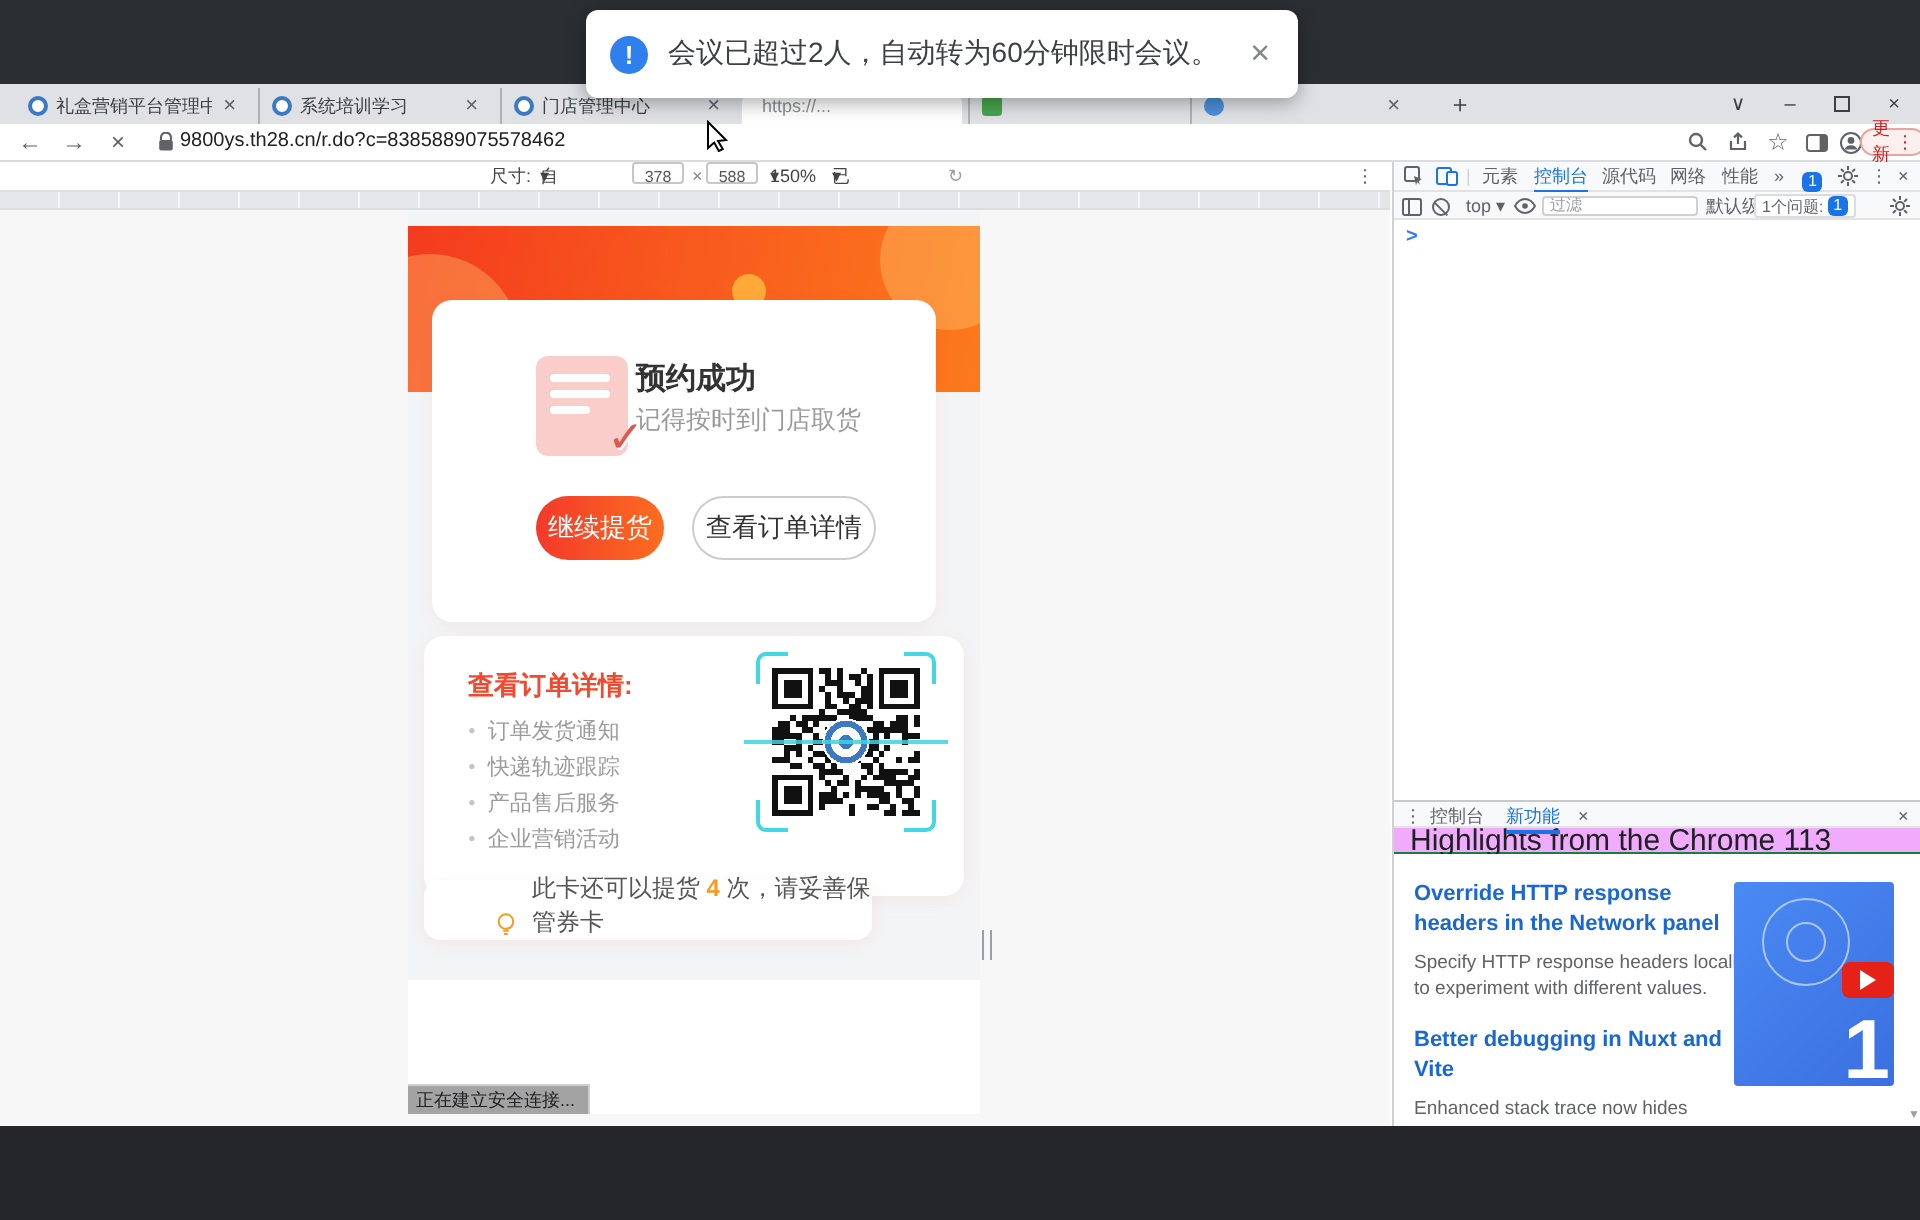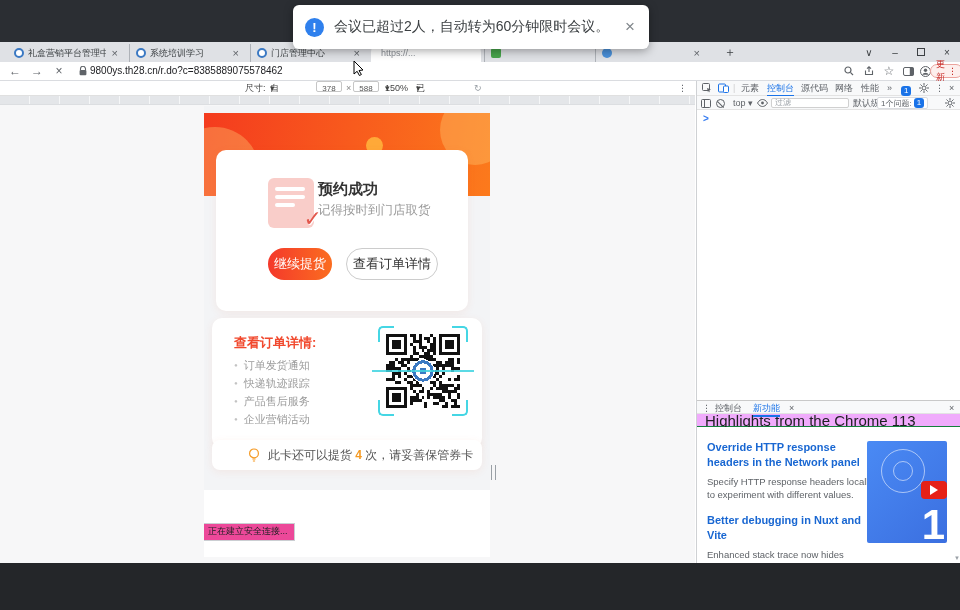--- a/index.html
+++ b/index.html
@@ -83,25 +83,25 @@
   .svc-item em { font-style:normal; color:#c3c3c3; margin-right:6px; }
   .qrbox { position:absolute; right:14px; top:8px; width:90px; height:90px; }
   .crn { position:absolute; width:16px; height:16px; border:2px solid #45d6e4; }
   .crn.tl { left:0; top:0; border-right:none; border-bottom:none; border-radius:5px 0 0 0; }
   .crn.tr { right:0; top:0; border-left:none; border-bottom:none; border-radius:0 5px 0 0; }
   .crn.bl { left:0; bottom:0; border-right:none; border-top:none; border-radius:0 0 0 5px; }
   .crn.br { right:0; bottom:0; border-left:none; border-top:none; border-radius:0 0 5px 0; }
   .qrsvg { position:absolute; left:8px; top:8px; }
   .scan { position:absolute; left:-6px; right:-6px; top:44px; height:2px; background:#3ed3e0; opacity:.85; }
   .qr-cap { position:absolute; right:6px; top:104px; width:160px; text-align:right; font-size:11px; color:#9aa0a6; }
-  .card3 { left:8px; top:334px; width:270px; height:30px; border-radius:8px; display:flex; align-items:center; padding-left:36px; }
+  .card3 { left:8px; top:334px; width:224px; height:30px; border-radius:8px; display:flex; align-items:flex-end; padding-left:36px; }
   .tip-txt { font-size:12px; color:#555; margin-left:8px; }
   .tip-txt b { color:#f59a23; font-weight:bold; }
   .bottomwhite { position:absolute; left:0; top:384px; width:286px; height:67px; background:#fff; }
-  .statusbubble { position:absolute; left:0; top:417px; background:#ec4899; border:1px solid #cbced2;
+  .statusbubble { position:absolute; left:0; top:436px; background:#a3a3a3; border:1px solid #cbced2;
     border-left:none; font-size:9px; color:#202124; padding:1px 6px 2px 4px; white-space:nowrap; }
   .h-e { position:absolute; left:491px; top:360px; width:5px; height:15px;
     border-left:1.5px solid #9aa0a6; border-right:1.5px solid #9aa0a6; }
 
   
   .devtools { left:696px; top:81px; width:264px; height:482px; background:#fff; border-left:1px solid #cfd1d4; font-size:9px; color:#5f6368; }
   .dtrow { position:absolute; left:0; width:264px; border-bottom:1px solid #e3e3e3; background:#f8f9fa; }
   .dtrow1 { top:0; height:15px; }
   .dtrow2 { top:15px; height:14px; }
   .dt-it { position:absolute; top:0; line-height:14px; }

